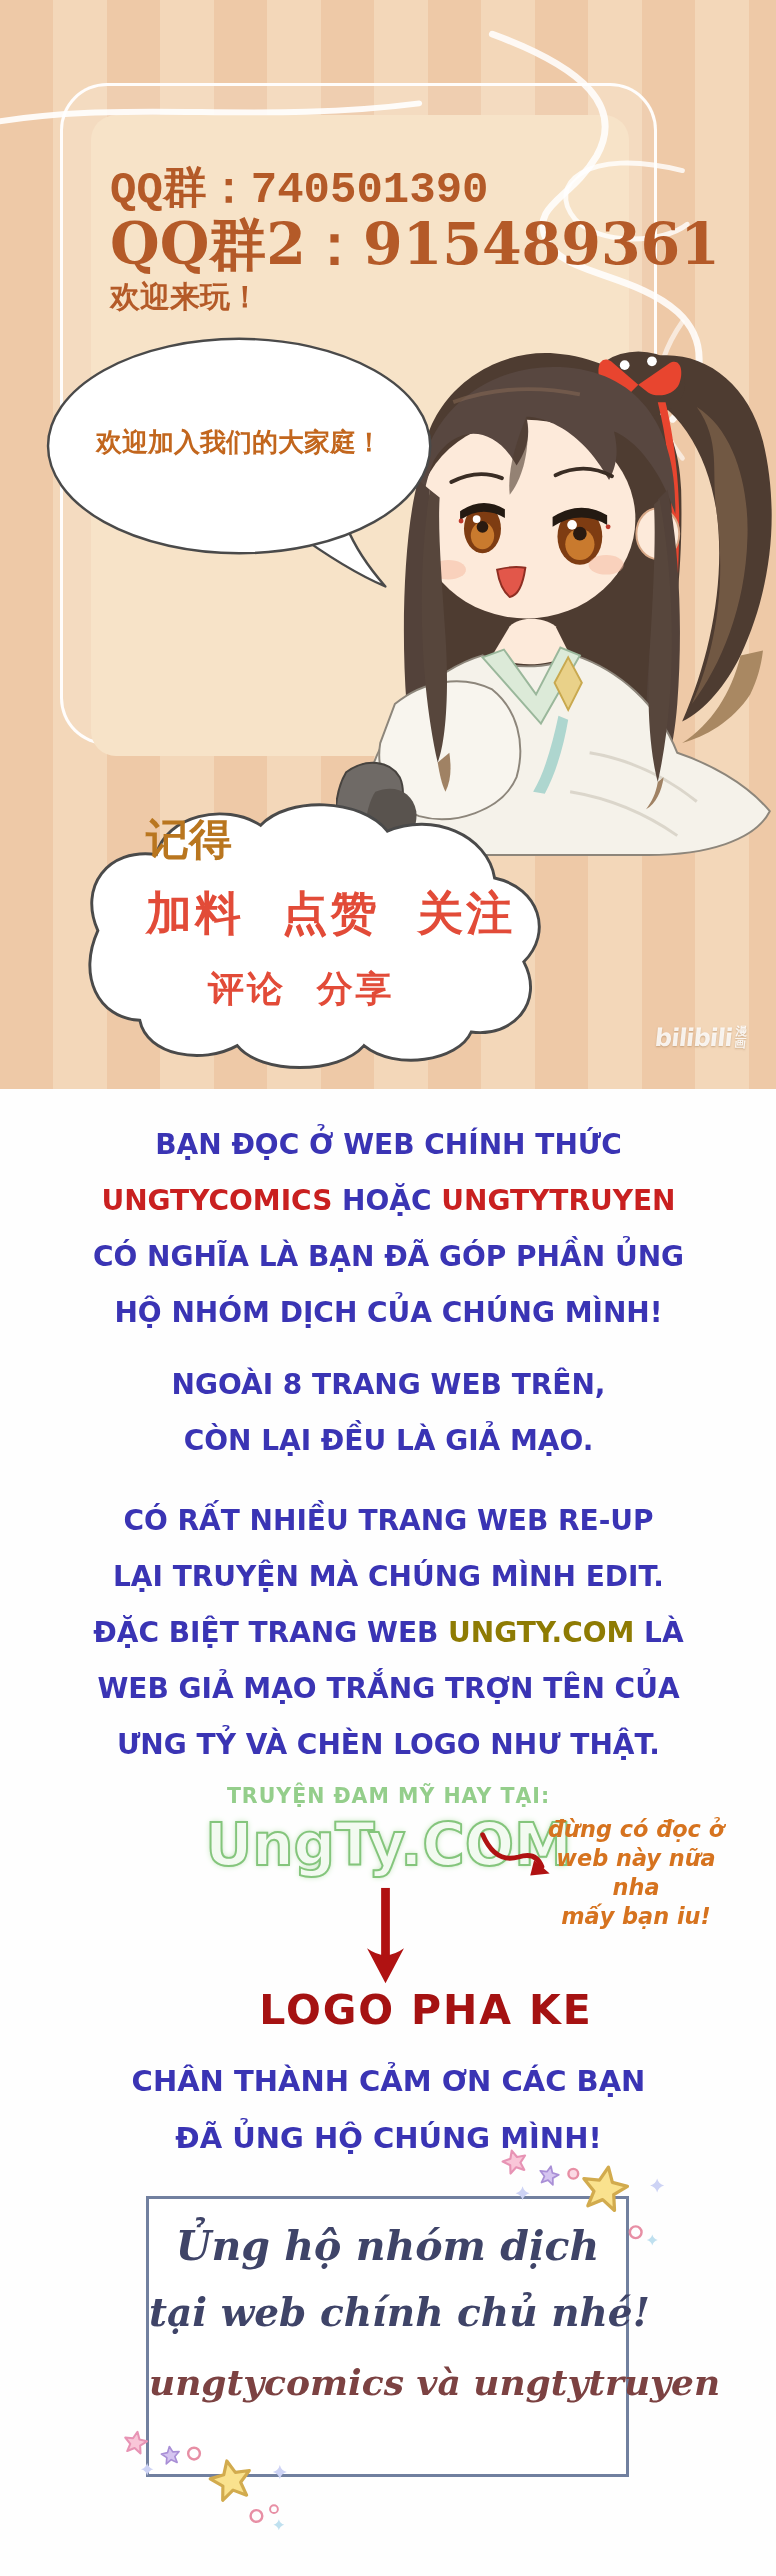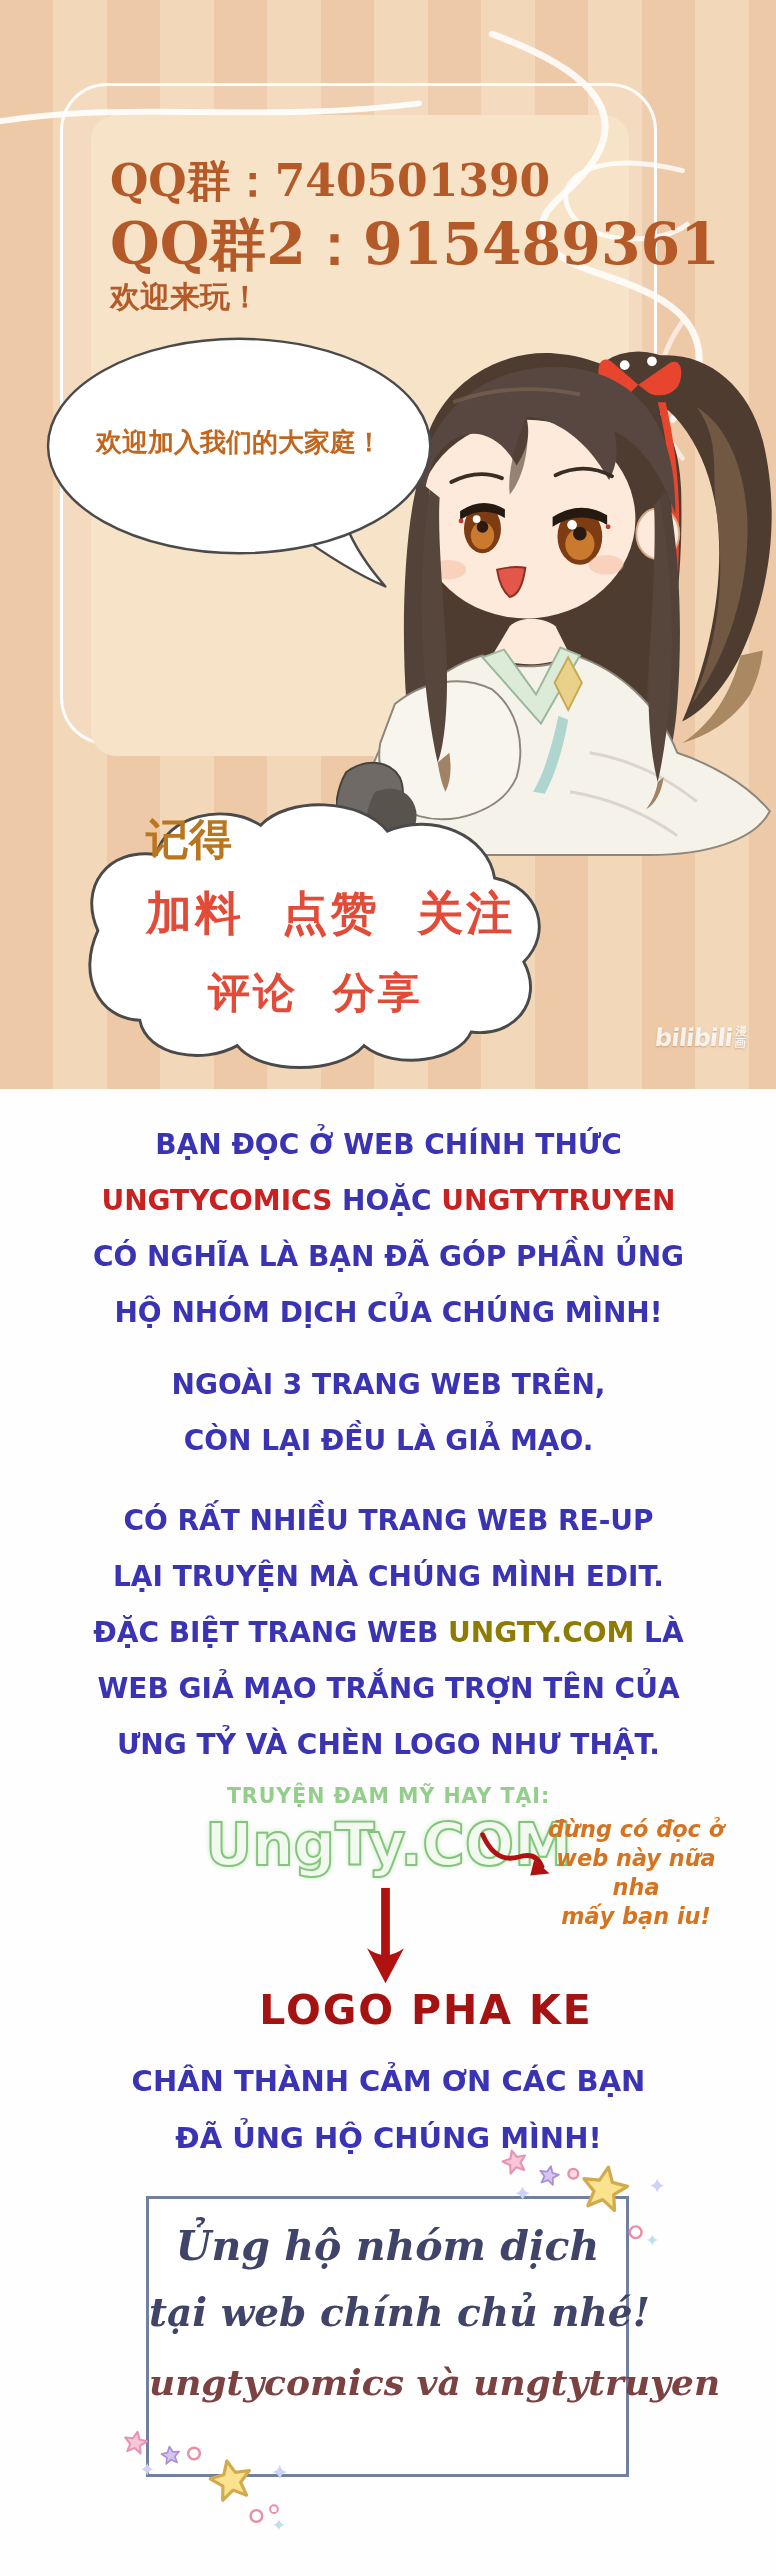--- a/index.html
+++ b/index.html
@@ -7,31 +7,31 @@
         font-family:"DejaVu Sans",sans-serif;}
   
   .peach{position:absolute;left:0;top:0;width:777px;height:1089px;
          background:repeating-linear-gradient(90deg,#eec9a7 0px,#eec9a7 53px,#f3d7b9 53px,#f3d7b9 107px);}
   .outline-rect{position:absolute;left:60px;top:83px;width:591px;height:656px;
                 border:3.9px solid rgba(255,255,255,.95);border-radius:47px;background:rgba(255,255,255,.10);}
   .inner-panel{position:absolute;left:91px;top:115px;width:538px;height:641px;border-radius:25px;
                background:#f7e3c8;}
   .qq-line{position:absolute;left:110px;color:#b45a28;font-weight:bold;white-space:nowrap;
            font-family:"DejaVu Serif","Liberation Serif",serif;}
-  .qq1{top:152px;font-size:44px;}
+  .qq1{top:158px;font-size:44px;font-family:Liberation Mono, monospace;}
   .qq2{top:207px;font-size:57px;}
   .qq3{top:277px;font-size:30px;}
   .bubble-text{position:absolute;left:44px;top:425px;width:390px;text-align:center;
                font-family:"DejaVu Serif","Liberation Serif",serif;
                font-size:26px;font-weight:bold;color:#c2661d;white-space:nowrap;}
   .cloud-heading{position:absolute;left:146px;top:811px;font-size:43px;font-weight:bold;color:#b9761f;
                  font-family:"DejaVu Serif","Liberation Serif",serif;}
   .cloud-line1{position:absolute;left:146px;top:883px;font-size:46px;font-weight:bold;color:#e24b38;
                letter-spacing:2.9px;font-family:"DejaVu Serif","Liberation Serif",serif;white-space:pre;}
-  .cloud-line2{position:absolute;left:208px;top:965px;font-size:42px;font-weight:bold;color:#e24b38;
+  .cloud-line2{position:absolute;left:208px;top:965px;font-size:36px;font-weight:bold;color:#e24b38;
                letter-spacing:2.9px;font-family:"DejaVu Serif","Liberation Serif",serif;white-space:pre;}
   .watermark{position:absolute;left:655px;top:1023px;display:flex;align-items:center;gap:2.9px;
              transform:skewX(-6deg);color:rgba(255,255,255,.85);
              text-shadow:0 1px 1.9px rgba(150,110,70,.45);}
   .wm-brand{font-size:24.4px;font-weight:bold;letter-spacing:-1px;}
   .wm-suffix{display:flex;flex-direction:column;font-size:11.7px;line-height:11.7px;font-weight:bold;}
   
   .vn{position:absolute;left:0;width:777px;text-align:center;font-weight:bold;color:#3a34b4;
       font-size:28px;line-height:56px;white-space:nowrap;}
   .vn .red{color:#c92020;}
@@ -172,21 +172,21 @@
   <div class="vn" id="block1">
     <div>BẠN ĐỌC Ở WEB CHÍNH THỨC</div>
     <div>
       <span class="red">UNGTYCOMICS</span><span> HOẶC </span><span class="red">UNGTYTRUYEN</span>
     </div>
     <div>CÓ NGHĨA LÀ BẠN ĐÃ GÓP PHẦN ỦNG</div>
     <div>HỘ NHÓM DỊCH CỦA CHÚNG MÌNH!</div>
   </div>
 
   <div class="vn" id="block2">
-    <div>NGOÀI 3 TRANG WEB TRÊN,</div>
+    <div>NGOÀI 8 TRANG WEB TRÊN,</div>
     <div>CÒN LẠI ĐỀU LÀ GIẢ MẠO.</div>
   </div>
 
   <div class="vn" id="block3">
     <div>CÓ RẤT NHIỀU TRANG WEB RE-UP</div>
     <div>LẠI TRUYỆN MÀ CHÚNG MÌNH EDIT.</div>
     <div>
       <span>ĐẶC BIỆT TRANG WEB </span><span class="olive">UNGTY.COM</span><span> LÀ</span>
     </div>
     <div>WEB GIẢ MẠO TRẮNG TRỢN TÊN CỦA</div>

